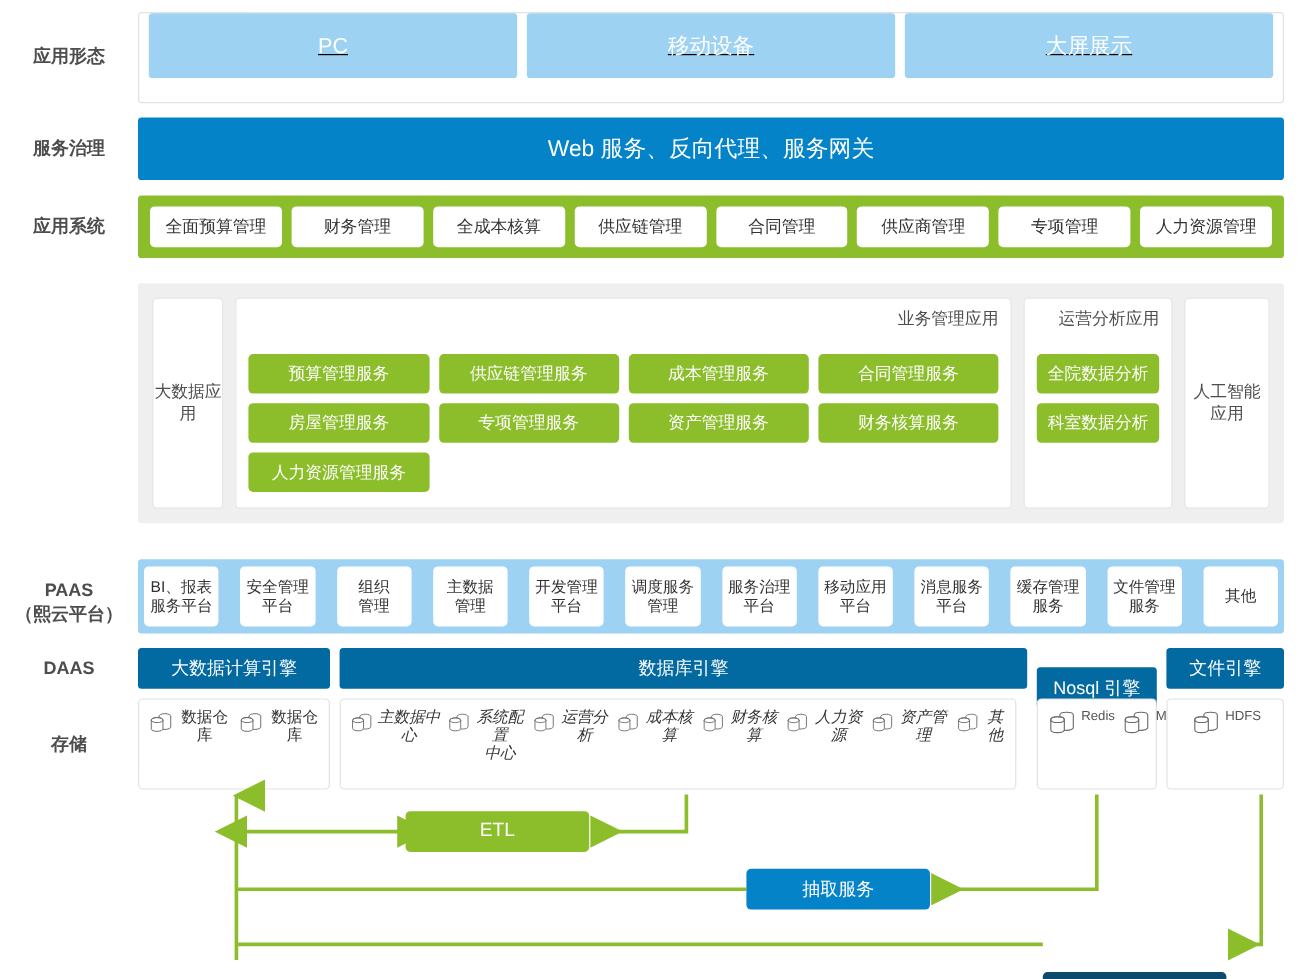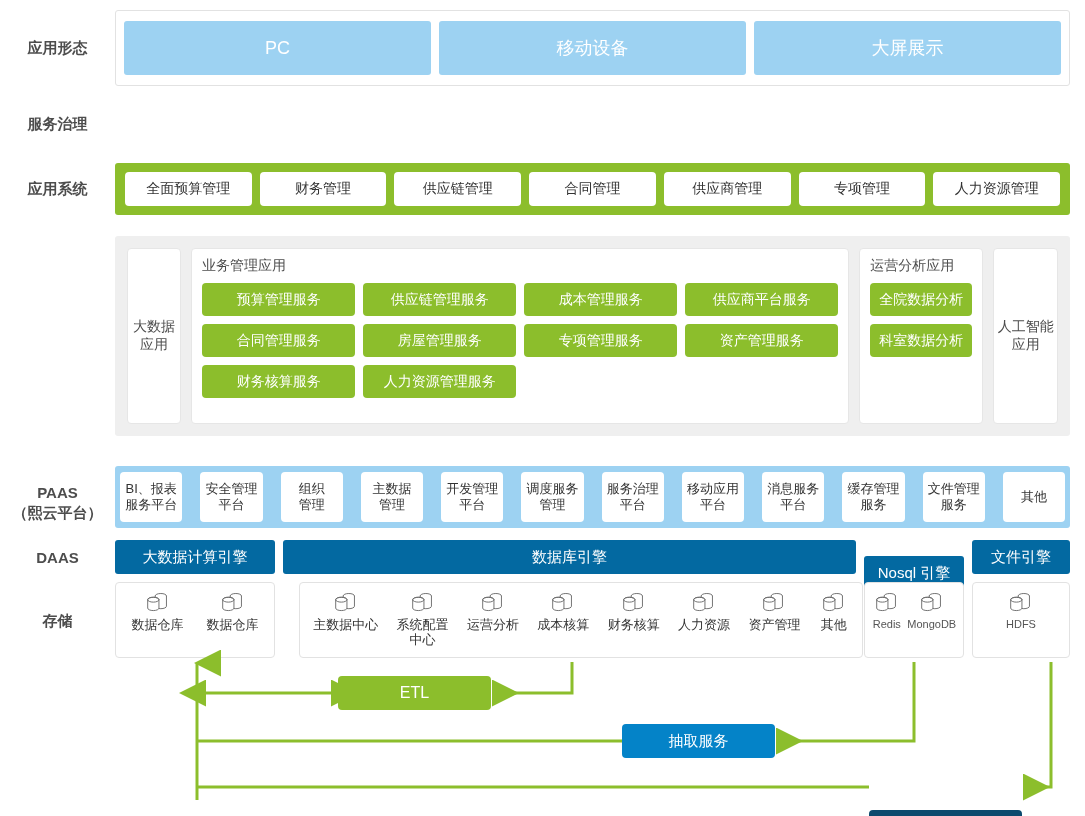--- a/index.html
+++ b/index.html
@@ -31,23 +31,24 @@
 
   
   .band { position: absolute; }
 
   
   #r1-outer {
     left: 115px; top: 10px; width: 955px; height: 76px;
     background: #ffffff;
     border: 1px solid #e2e2e2;
     border-radius: 3px;
-    display: flex; align-items: center;
+    display: flex; align-items: flex-start;
     padding: 0 8px;
     gap: 8px;
+    text-decoration: underline;
   }
   .chip-lightblue {
     flex: 1 1 0;
     height: 54px;
     background: #9dd2f2;
     border-radius: 3px;
     display: flex; align-items: center; justify-content: center;
     color: #ffffff;
     font-size: 18px;
   }
@@ -104,24 +105,24 @@
   #ms-ops {
     width: 152px;
     padding: 8px 10px 10px 10px;
   }
   #ms-ai {
     width: 115px;
     display: flex; align-items: center; justify-content: center;
     color: #4d4d4d; font-size: 14px; text-align: center;
   }
   .panel-title {
-    text-align: left;
+    text-align: right;
     color: #4d4d4d;
     font-size: 14px;
-    margin-bottom: 8px;
+    margin-bottom: 20px;
   }
   .svc-grid { display: flex; flex-wrap: wrap; gap: 8px; }
   #ms-biz .svc-grid { }
   .svc-chip {
     height: 33px;
     background: #8cbe2c;
     border-radius: 4px;
     display: flex; align-items: center; justify-content: center;
     color: #ffffff; font-size: 14px; white-space: nowrap;
     padding: 0 9px;
@@ -166,26 +167,26 @@
   .store-box {
     position: absolute;
     top: 582px; height: 76px;
     background: #ffffff;
     border: 1px solid #e2e2e2;
     border-radius: 4px;
     display: flex; align-items: flex-start; justify-content: space-around;
     padding: 6px 4px 0 4px;
   }
   #store-a { left: 115px;  width: 160px; }
-  #store-b { left: 299px;  width: 564px; }
+  #store-b { left: 283px;  width: 564px; font-style: italic; }
   #store-c { left: 864px;  width: 100px; }
   #store-d { left: 972px;  width: 98px; }
 
   .db-item {
-    display: flex; flex-direction: column; align-items: center;
+    display: flex; flex-direction: row; 
     flex: 0 1 auto;
     padding: 0 2px;
   }
   .db-icon { width: 30px; height: 27px; display: block; }
   .db-label {
     margin-top: 2px;
     font-size: 13px;
     color: #333333;
     text-align: center;
     line-height: 1.15;
@@ -231,44 +232,45 @@
 （熙云平台）</div>
   <div class="row-label" style="top:548px;">DAAS</div>
   <div class="row-label" style="top:611px;">存储</div>
 
   <div class="band" id="r1-outer">
     <div class="chip-lightblue">PC</div>
     <div class="chip-lightblue">移动设备</div>
     <div class="chip-lightblue">大屏展示</div>
   </div>
 
+  <div class="band" id="r2">Web 服务、反向代理、服务网关</div>
 
   <div class="band" id="r3">
     <div class="chip-white">全面预算管理</div>
     <div class="chip-white">财务管理</div>
+    <div class="chip-white">全成本核算</div>
     <div class="chip-white">供应链管理</div>
     <div class="chip-white">合同管理</div>
     <div class="chip-white">供应商管理</div>
     <div class="chip-white">专项管理</div>
     <div class="chip-white">人力资源管理</div>
   </div>
 
   <div class="band" id="r4">
 
     <div class="ms-panel" id="ms-bigdata">
       <span>大数据应用</span>
     </div>
 
     <div class="ms-panel" id="ms-biz">
       <div class="panel-title">业务管理应用</div>
       <div class="svc-grid">
         <div class="svc-chip">预算管理服务</div>
         <div class="svc-chip">供应链管理服务</div>
         <div class="svc-chip">成本管理服务</div>
-        <div class="svc-chip">供应商平台服务</div>
         <div class="svc-chip">合同管理服务</div>
         <div class="svc-chip">房屋管理服务</div>
         <div class="svc-chip">专项管理服务</div>
         <div class="svc-chip">资产管理服务</div>
         <div class="svc-chip">财务核算服务</div>
         <div class="svc-chip">人力资源管理服务</div>
       </div>
     </div>
 
     <div class="ms-panel" id="ms-ops">

